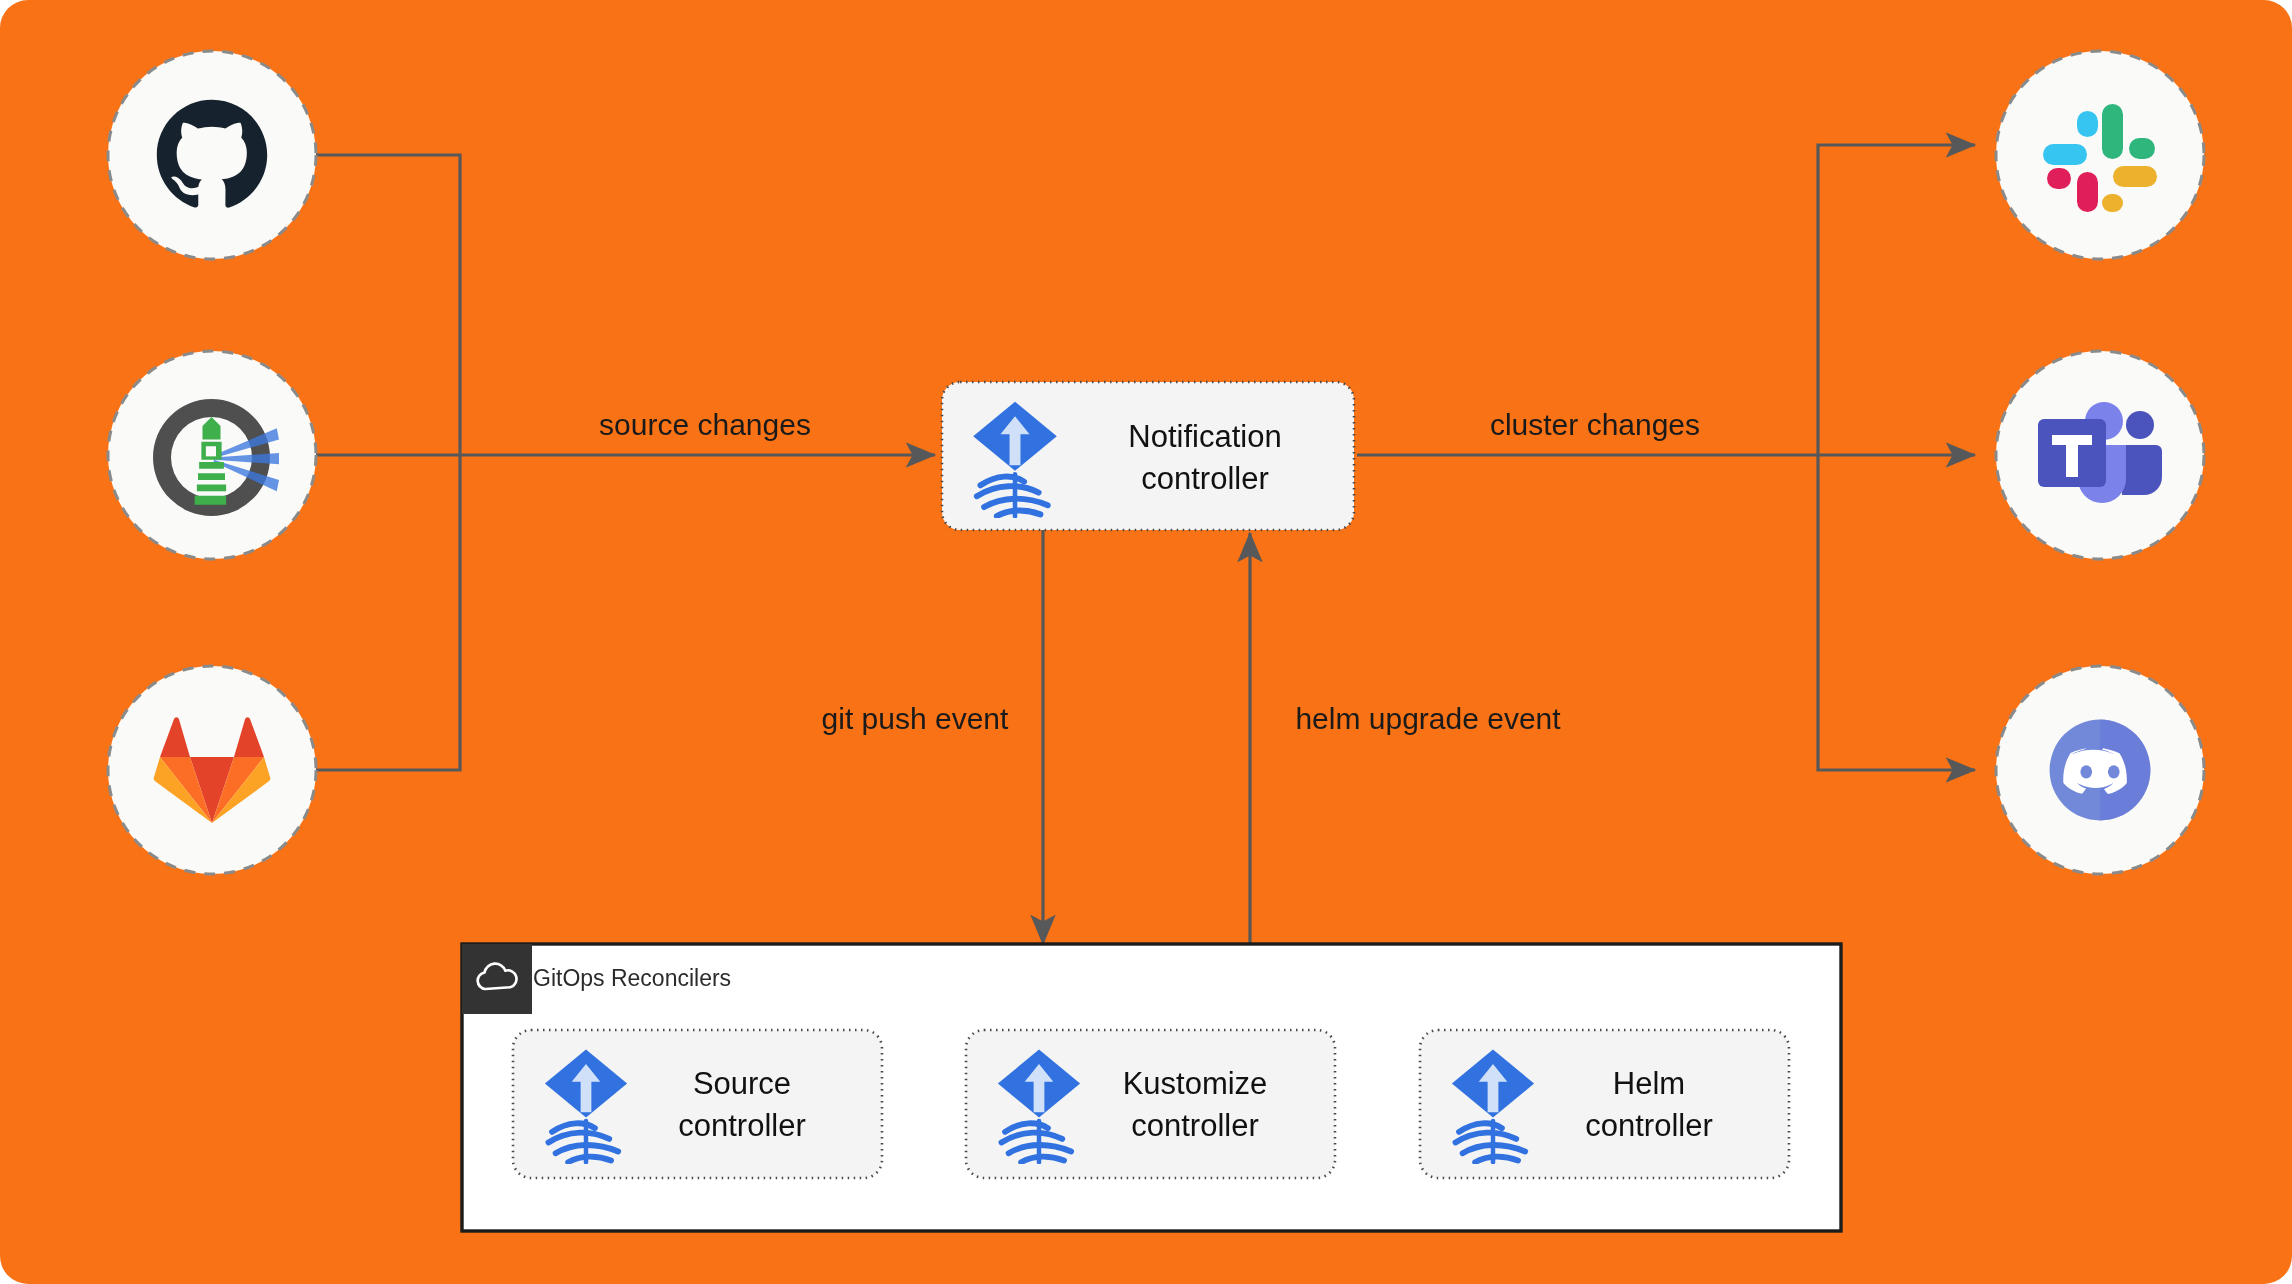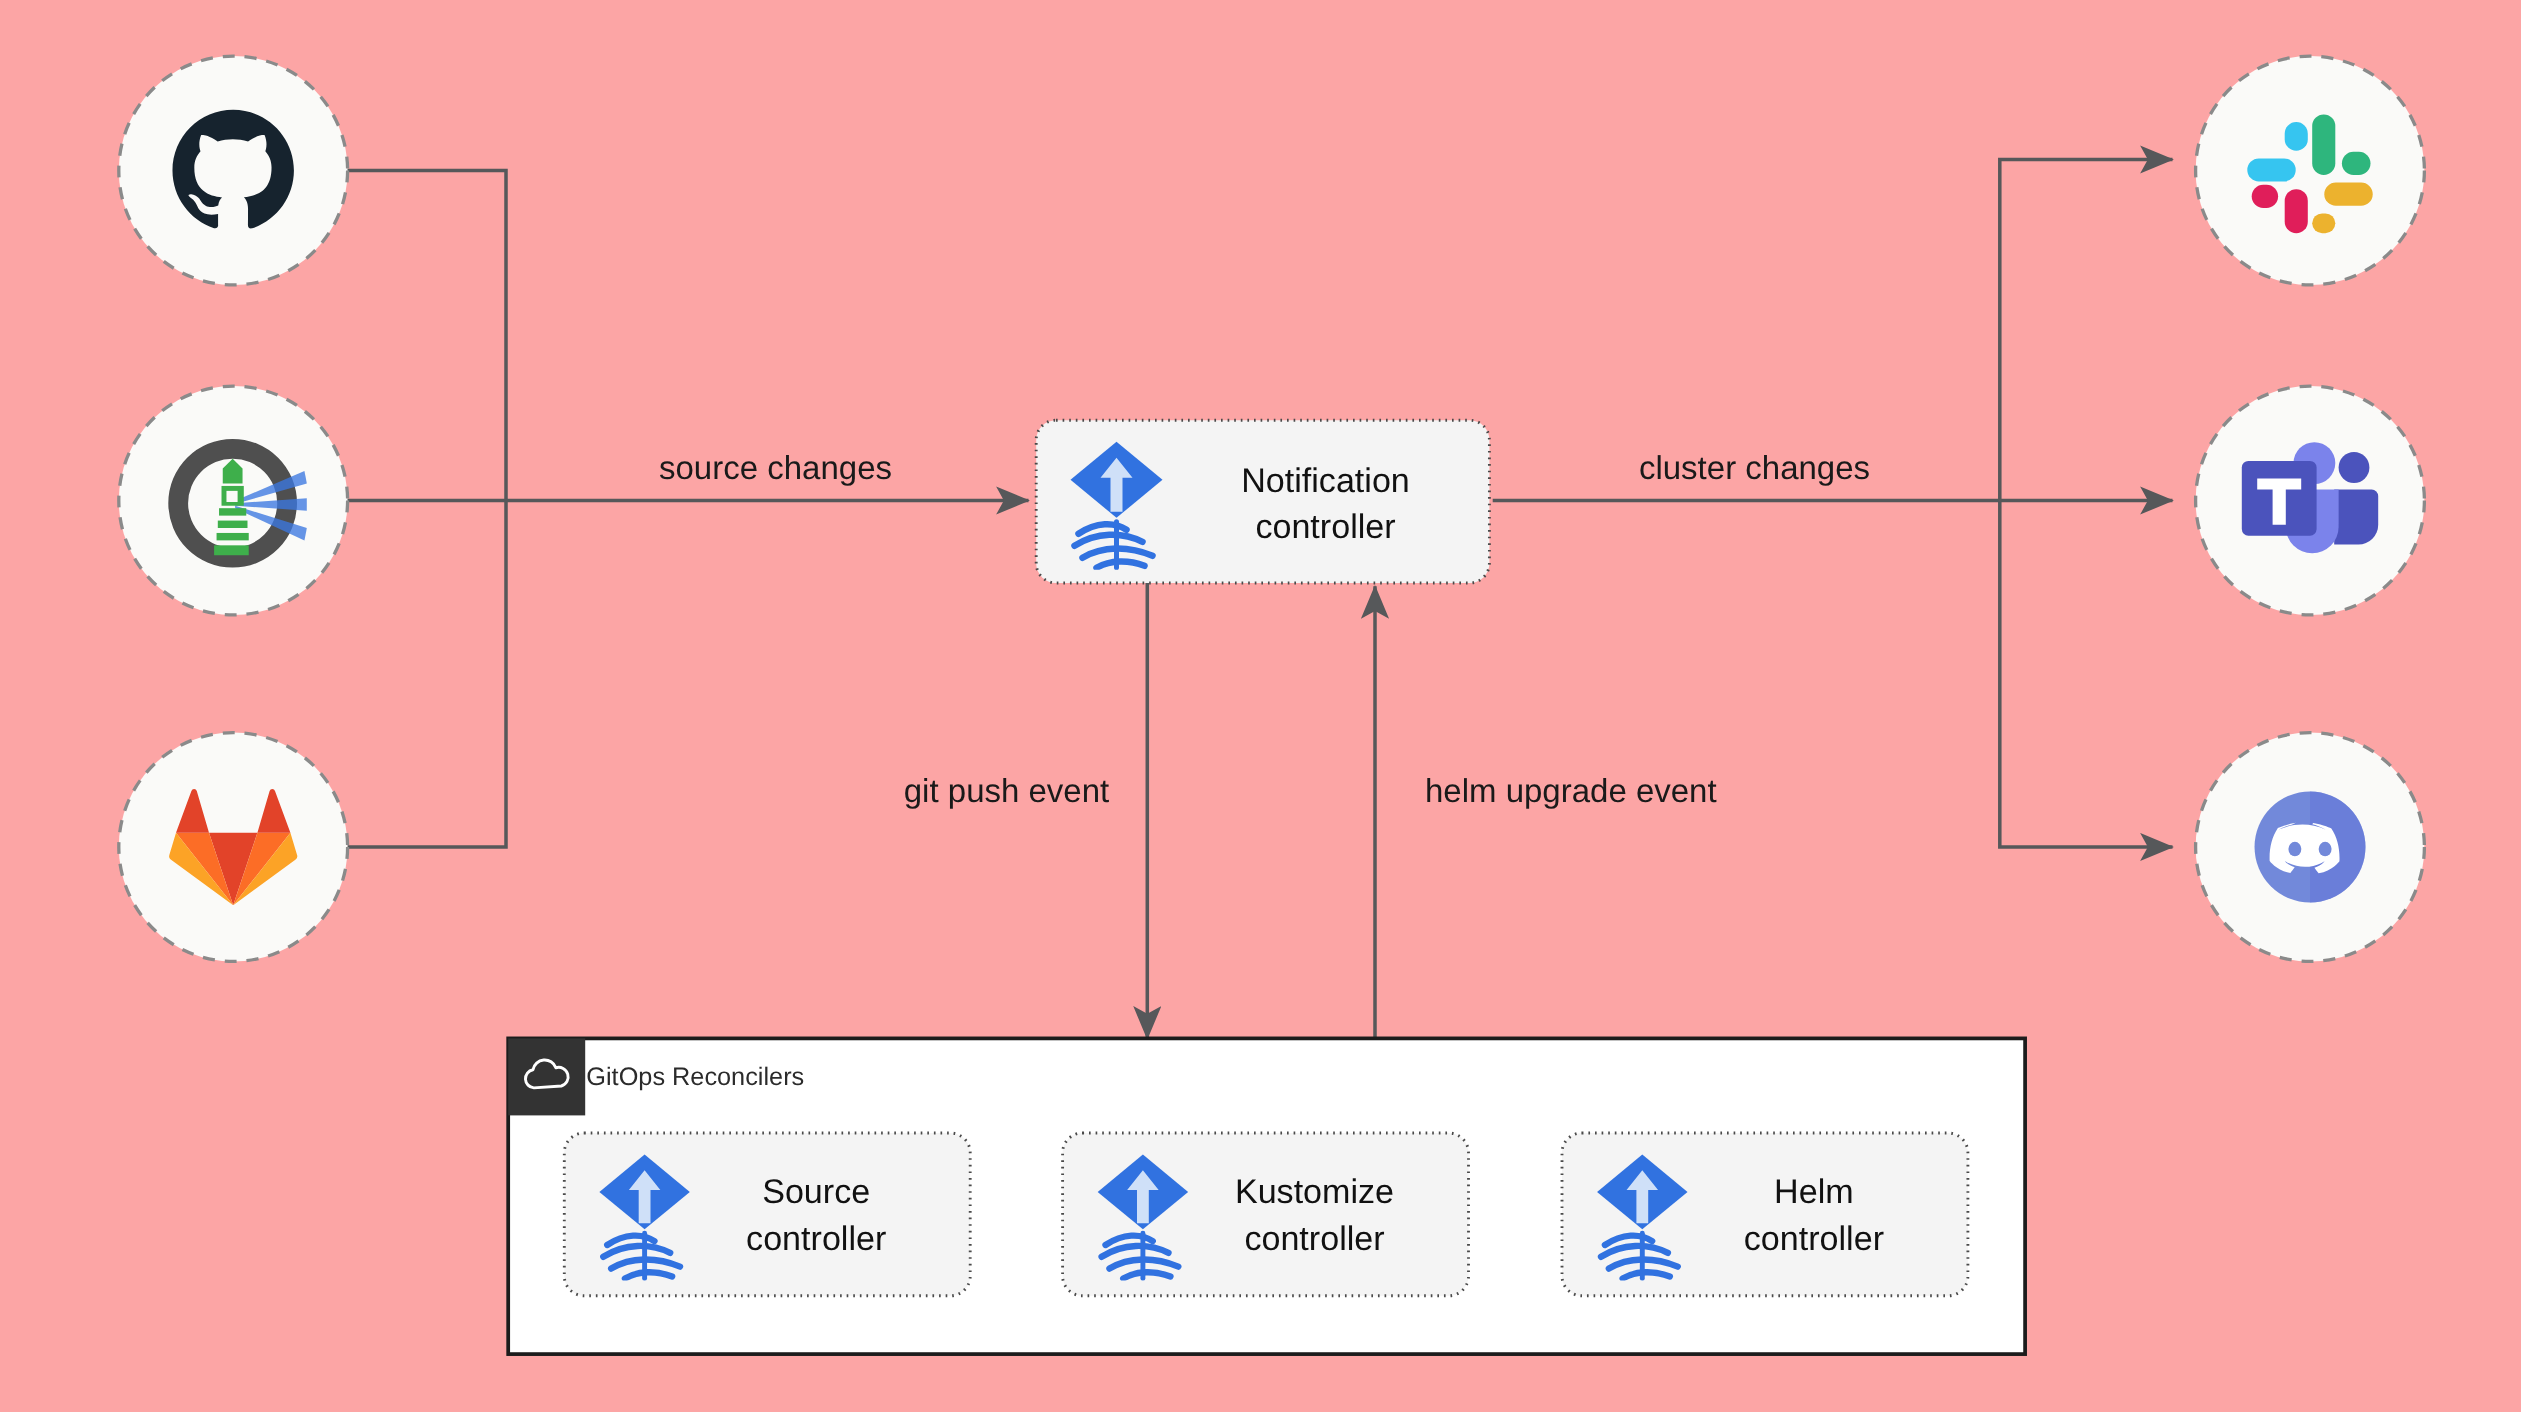--- a/index.html
+++ b/index.html
@@ -1,18 +1,18 @@
 <!DOCTYPE html>
 <html><head>
 <meta charset="utf-8">
 <style>
   html,body{margin:0;padding:0;background:#ffffff;}
   body{width:2292px;height:1284px;overflow:hidden;
        font-family:"Liberation Sans","DejaVu Sans",sans-serif;}
-  #stage{position:relative;width:2292px;height:1284px;background:#fca5a5;}
+  #stage{position:relative;width:2292px;height:1284px;background:#f97316;border-radius:28px;}
   svg#diagram{position:absolute;left:0;top:0;width:2292px;height:1284px;}
   .edge-label{font-family:"Liberation Sans","DejaVu Sans",sans-serif;
               font-size:30px;fill:#1a1a1a;text-anchor:middle;}
   .node-label{font-family:"Liberation Sans","DejaVu Sans",sans-serif;
               font-size:31px;fill:#111111;text-anchor:middle;}
   .group-label{font-family:"Liberation Sans","DejaVu Sans",sans-serif;
                font-size:23px;fill:#2b2b2b;}
   .edge-line{stroke:#56585a;stroke-width:3.2;fill:none;}
   .grp-rect{fill:#ffffff;stroke:#1c1c1c;stroke-width:3.4;}
   .grp-tab{fill:#333333;}

